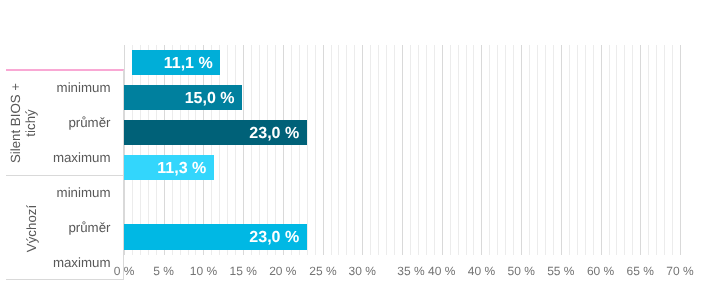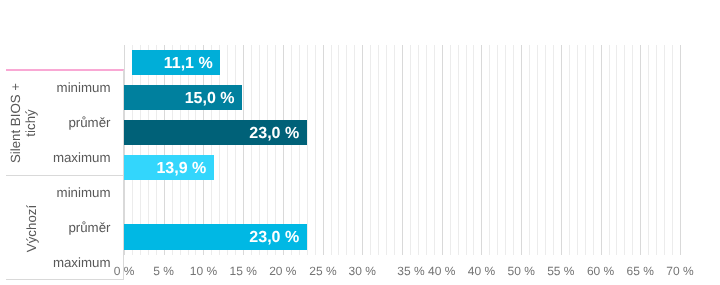--- a/index.html
+++ b/index.html
@@ -132,21 +132,21 @@
     <div class="bar" style="width: 88.1657px; top: 4.5px; background: rgb(0, 174, 216); margin-left: 8px;">
         <span class="val">11,1 %</span>
       </div>
     <div class="bar" style="width: 118px; top: 39.45px; background: rgb(0, 128, 158);">
         <span class="val">15,0 %</span>
       </div>
     <div class="bar" style="width: 182.686px; top: 74.4px; background: rgb(0, 97, 120);">
         <span class="val">23,0 %</span>
       </div>
     <div class="bar" style="width: 89.7543px; top: 109.35px; background: rgb(51, 214, 252);">
-        <span class="val">13,9 %</span>
+        <span class="val">11,3 %</span>
       </div>
     <div class="bar" style="width: 182.686px; top: 179.25px; background: rgb(0, 184, 228);">
         <span class="val">23,0 %</span>
       </div>
   </div>
 
   <div class="ticks" id="ticks">
     <div class="tick" style="left: 124px;">0 %</div>
     <div class="tick" style="left: 163.714px;">5 %</div>
     <div class="tick" style="left: 203.429px;">10 %</div>

